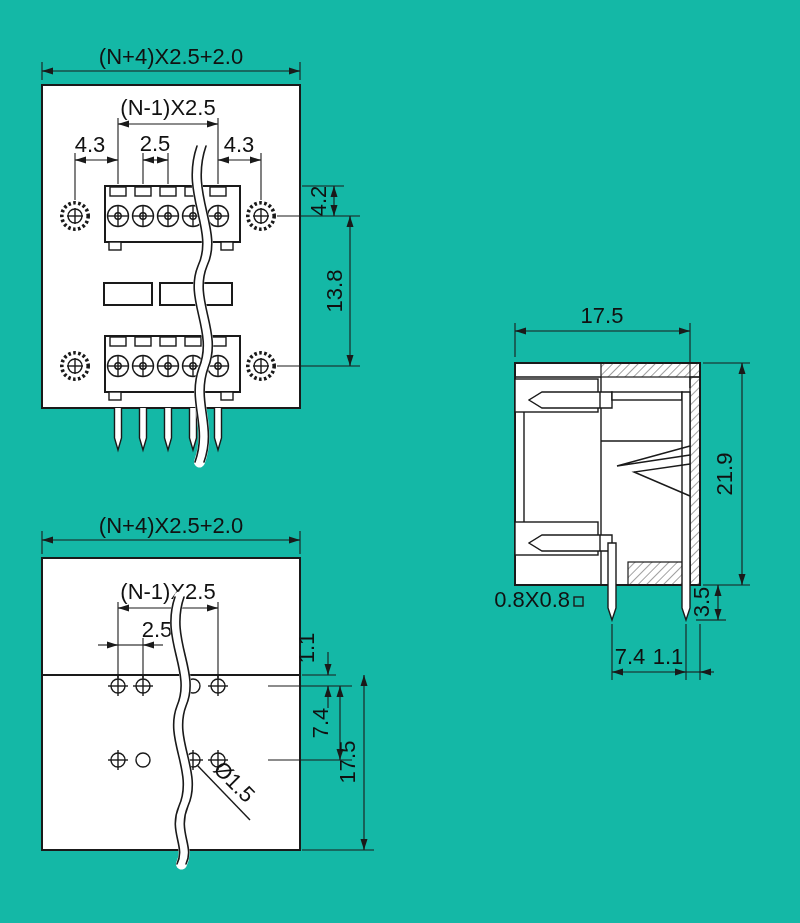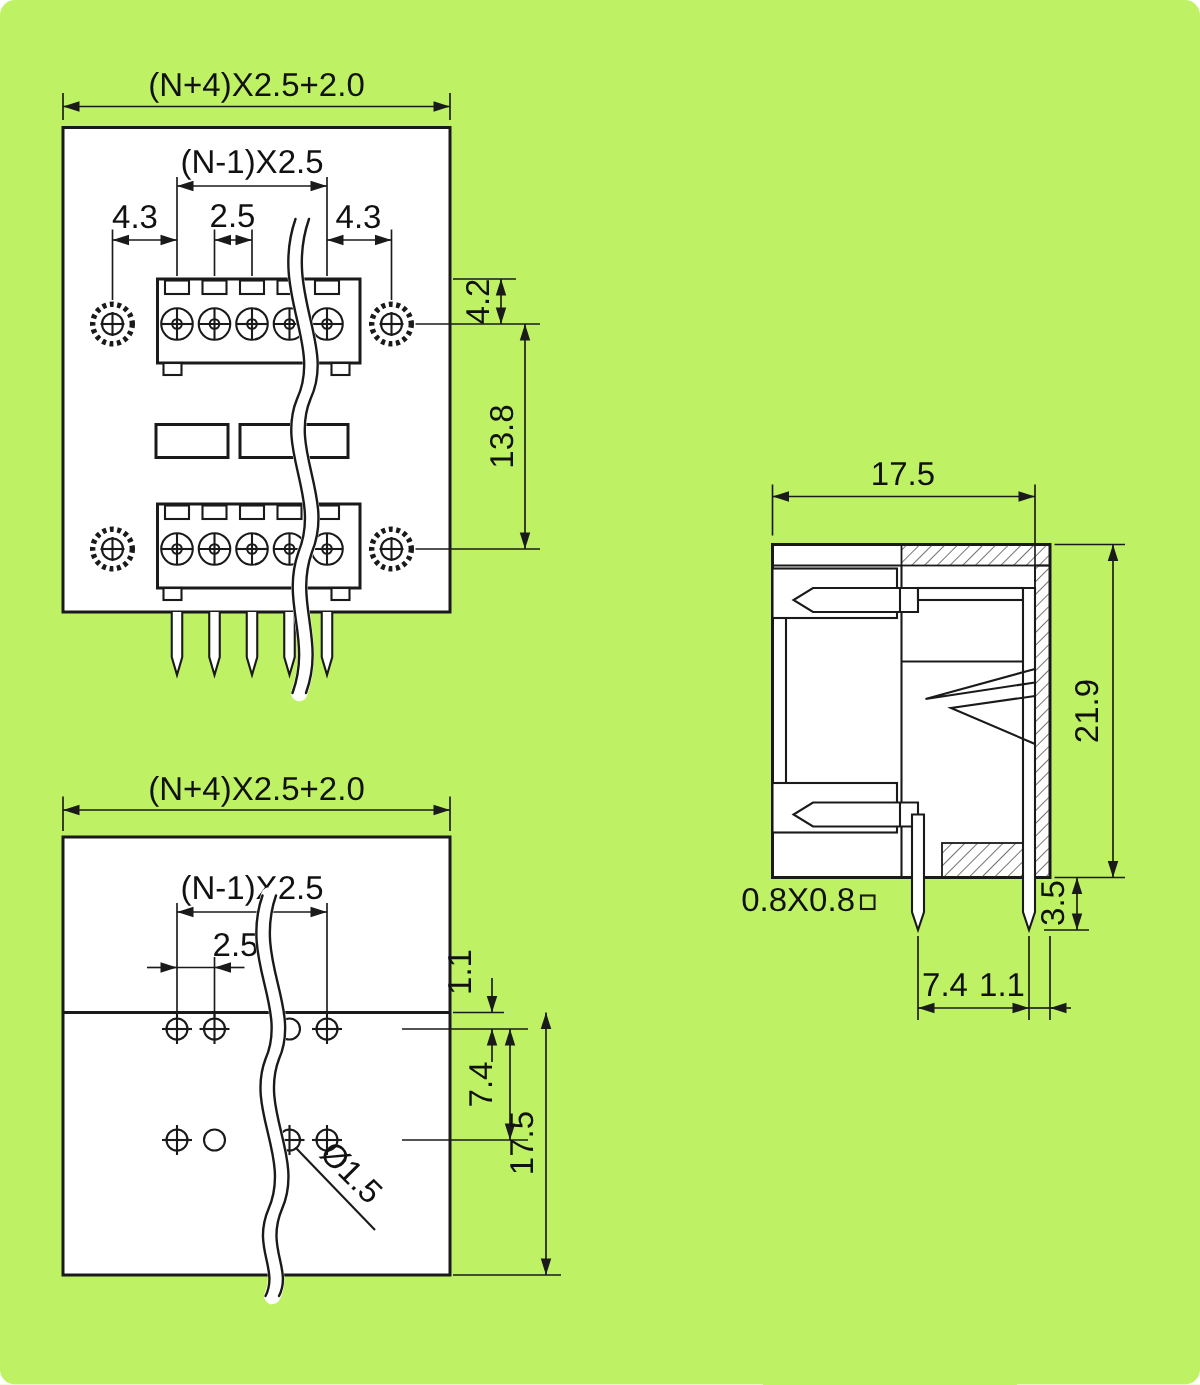--- a/index.html
+++ b/index.html
@@ -1,16 +1,16 @@
 <!DOCTYPE html>
 <html><head>
 <meta charset="utf-8">
 <style>
   html,body{margin:0;padding:0;background:#ffffff;}
-  .canvas{position:relative;width:800px;height:923px;background:#bef264;overflow:hidden;border-radius:10px;}
+  .canvas{position:relative;width:800px;height:923px;background:#14b8a6;overflow:hidden;}
   svg{position:absolute;left:0;top:0;}
   .obj{fill:#ffffff;stroke:#1a1a1a;stroke-width:2;}
   .objl{fill:none;stroke:#1a1a1a;stroke-width:2;}
   .thin{fill:#ffffff;stroke:#1a1a1a;stroke-width:1.4;}
   .thinl{fill:none;stroke:#1a1a1a;stroke-width:1.4;}
   .dim{fill:none;stroke:#1a1a1a;stroke-width:1.1;}
   .knurl{fill:none;stroke:#1a1a1a;stroke-width:3.6;stroke-dasharray:2.6 2.4;}
   .hatchbox{fill:url(#hatch);stroke:#1a1a1a;stroke-width:1.2;}
   .txt{font-family:"Liberation Sans",sans-serif;font-size:22px;fill:#111111;text-anchor:middle;}
   .txt-end{text-anchor:end;}

